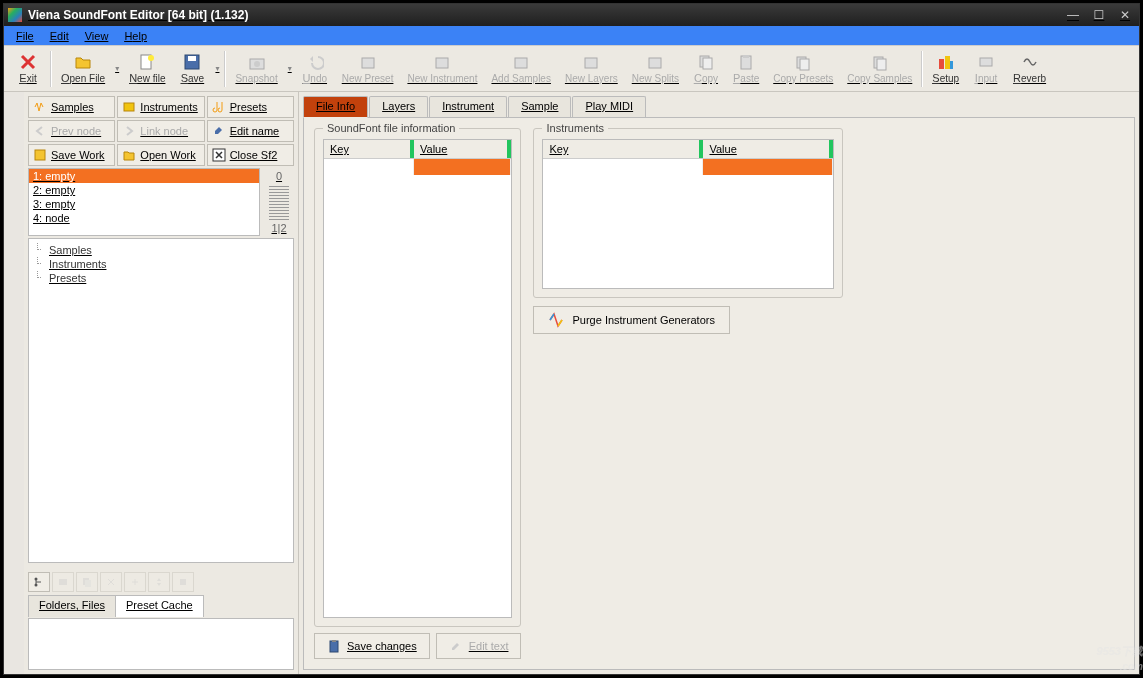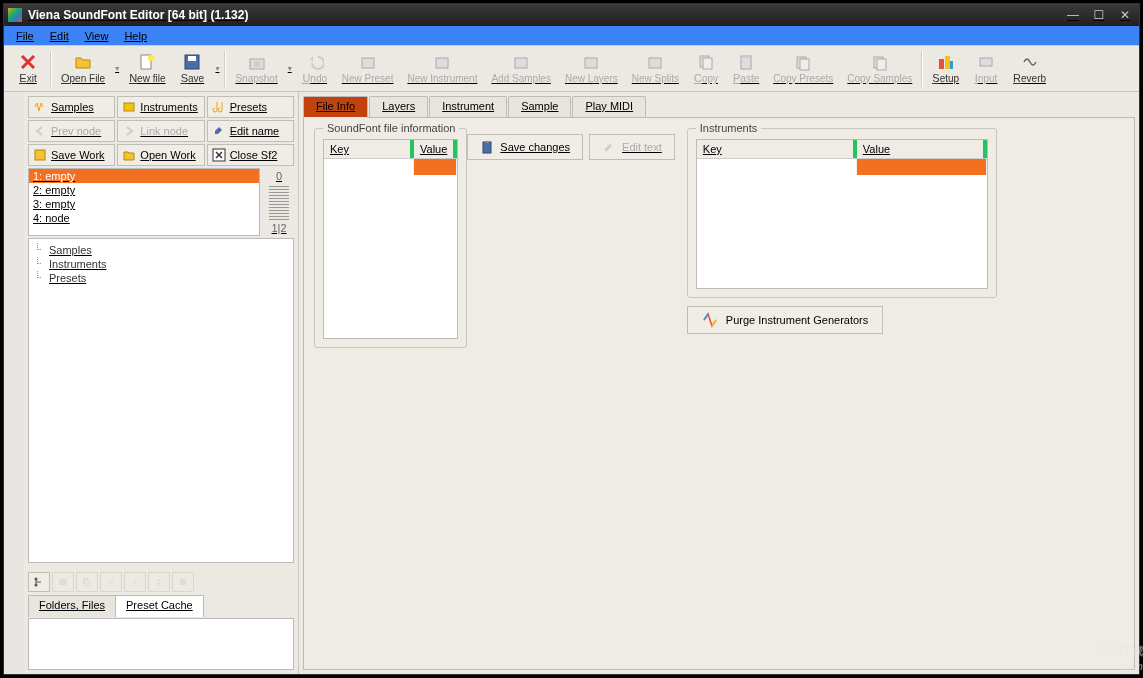--- a/index.html
+++ b/index.html
@@ -410,21 +410,21 @@
 
     <div class="right-panel">
       <div class="tab-row">
         <div class="tab active">File Info</div>
         <div class="tab">Layers</div>
         <div class="tab">Instrument</div>
         <div class="tab">Sample</div>
         <div class="tab">Play MIDI</div>
       </div>
       <div class="tab-content">
-        <div style="display:flex;flex-direction:row;">
+        <div style="display:flex;flex-direction:column;">
           <div class="fieldset fs1">
             <div class="fieldset-legend">SoundFont file information</div>
             <div class="grid">
               <div class="grid-header">
                 <div class="grid-hcell" style="width:90px">Key</div>
                 <div class="grid-hcell" style="flex:1">Value</div>
               </div>
               <div class="grid-row">
                 <div class="grid-cell" style="width:90px"></div>
                 <div class="grid-cell selected" style="flex:1"></div>

